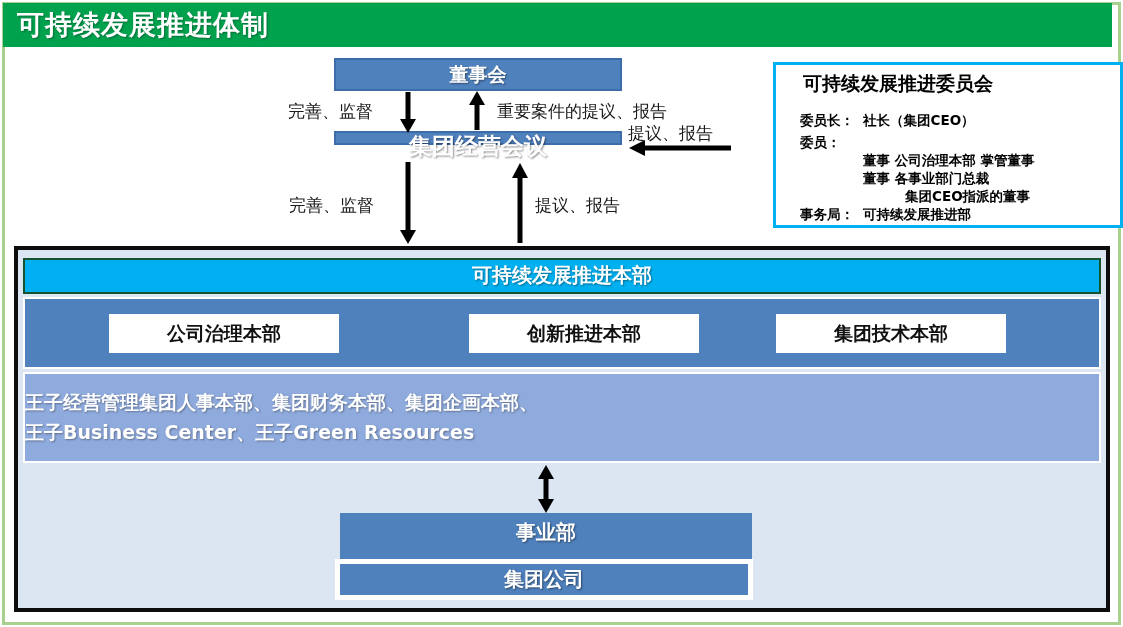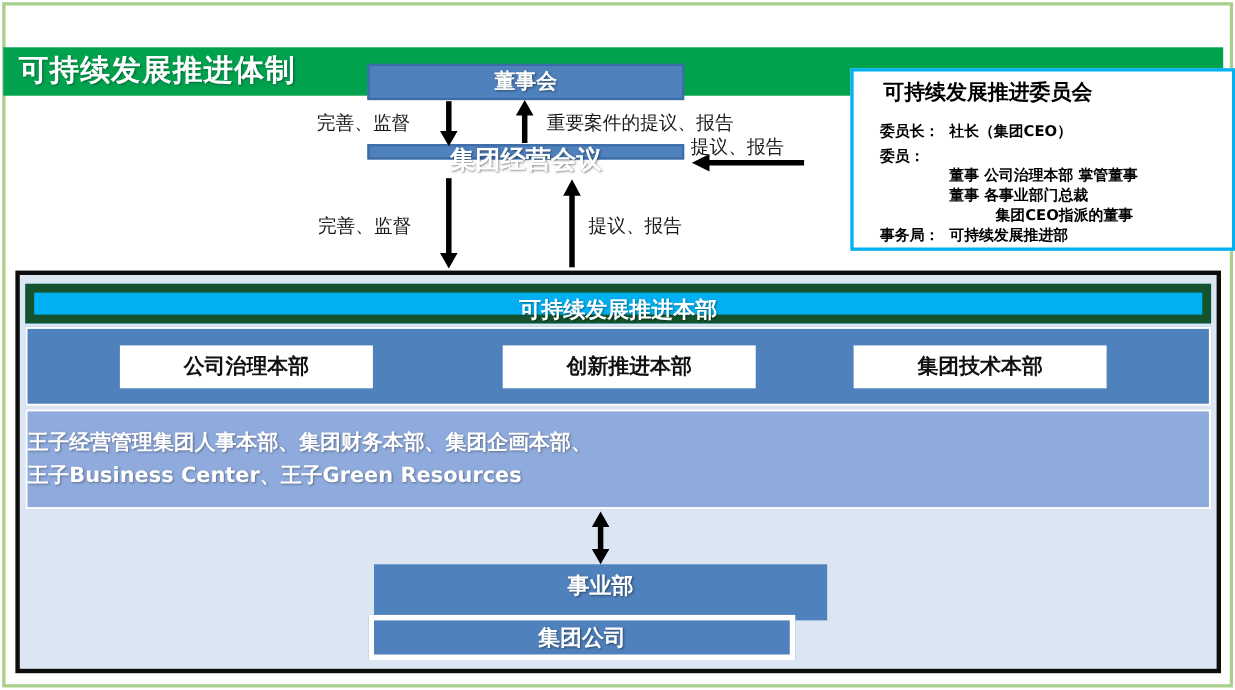--- a/index.html
+++ b/index.html
@@ -4,21 +4,21 @@
 <style>
   html,body{margin:0;padding:0;background:#fff;}
   .canvas{
     position:relative;width:1123px;height:627px;background:#ffffff;
     font-family:"DejaVu Sans","Liberation Sans",sans-serif;overflow:hidden;
   }
   .frame{position:absolute;left:2px;top:2px;right:2px;bottom:2px;border:3px solid #A9D18E;z-index:0;}
   .title-bar{
     position:absolute;left:3px;top:3px;width:1109px;height:44px;background:#00A24E;z-index:2;
     color:#fff;font-weight:bold;font-size:27px;line-height:44px;padding-left:14px;box-sizing:border-box;
-    letter-spacing:1px;text-shadow:1px 1px 2px rgba(0,0,0,.35);margin-top:40px;
+    letter-spacing:1px;text-shadow:1px 1px 2px rgba(0,0,0,.35);
   }
   .bluebox{
     position:absolute;background:#4F81BD;border:2px solid #3D6DA8;box-sizing:border-box;z-index:2;
     color:#fff;font-weight:bold;text-align:center;text-shadow:1px 1px 2px rgba(0,0,0,.45);
   }
   .board{left:334px;top:58px;width:288px;height:33px;font-size:19px;line-height:29px;}
   .meeting{left:334px;top:131px;width:288px;height:14px;font-size:23px;line-height:27px;}
   .flabel{position:absolute;color:#1a1a1a;font-size:17px;white-space:nowrap;z-index:2;}
   .committee{
     position:absolute;left:733px;top:62px;width:350px;height:166px;background:#fff;
@@ -28,44 +28,44 @@
   .crows{margin-top:14px;padding-left:24px;}
   .crow{display:flex;font-size:13.5px;font-weight:bold;line-height:18px;white-space:nowrap;}
   .crow.gap{margin-top:4px;}
   .clabel{display:inline-block;width:63px;flex:0 0 63px;}
   .crow.indent .clabel{width:105px;flex:0 0 105px;}
   .bigbox{
     position:absolute;left:14px;top:246px;width:1096px;height:366px;background:#DCE6F2;
     border:4px solid #0d0d0d;box-sizing:border-box;z-index:1;
   }
   .cyanbar{
-    position:absolute;left:5px;top:8px;width:1078px;height:36px;background:#00B0F0;border:8px solid #14532d;
+    position:absolute;left:5px;top:8px;width:1078px;height:36px;background:#00B0F0;border:2px solid #14532d;
     box-sizing:border-box;color:#fff;font-weight:bold;font-size:20px;line-height:31px;text-align:center;
     text-shadow:1px 1px 2px rgba(0,0,0,.4);
   }
   .blueband{
     position:absolute;left:5px;top:47px;width:1078px;height:72px;background:#4F81BD;border:2px solid #fff;
     box-sizing:border-box;
   }
   .whitebox{
     position:absolute;top:15px;height:39px;width:230px;background:#ffffff;color:#111;
     font-weight:600;font-size:19px;line-height:39px;text-align:center;white-space:nowrap;
   }
-  .wb1{left:84px;} .wb2{left:432px;} .wb3{left:751px;}
+  .wb1{left:84px;} .wb2{left:444px;} .wb3{left:751px;}
   .lightband{
     position:absolute;left:5px;top:122px;width:1078px;height:91px;background:#8FAADC;border:2px solid #fff;
     box-sizing:border-box;color:#fff;font-weight:bold;font-size:19px;line-height:30px;text-align:left;
     padding-top:13px;text-shadow:1px 1px 2px rgba(0,0,0,.35);
   }
   .bizdiv{
     position:absolute;left:322px;top:263px;width:412px;height:51px;background:#4F81BD;color:#fff;
     font-weight:bold;font-size:20px;line-height:39px;text-align:center;text-shadow:1px 1px 2px rgba(0,0,0,.45);
   }
   .groupco{
-    position:absolute;left:317px;top:309px;width:388px;height:41px;background:#4F81BD;border:5px solid #fff;
+    position:absolute;left:317px;top:309px;width:418px;height:41px;background:#4F81BD;border:5px solid #fff;
     box-sizing:border-box;color:#fff;font-weight:bold;font-size:20px;line-height:30px;text-align:center;
     text-shadow:1px 1px 2px rgba(0,0,0,.45);
   }
   .arrows{position:absolute;left:0;top:0;width:1123px;height:627px;z-index:3;pointer-events:none;}
 </style>
 </head>
 <body>
 
 <div class="canvas">
 

